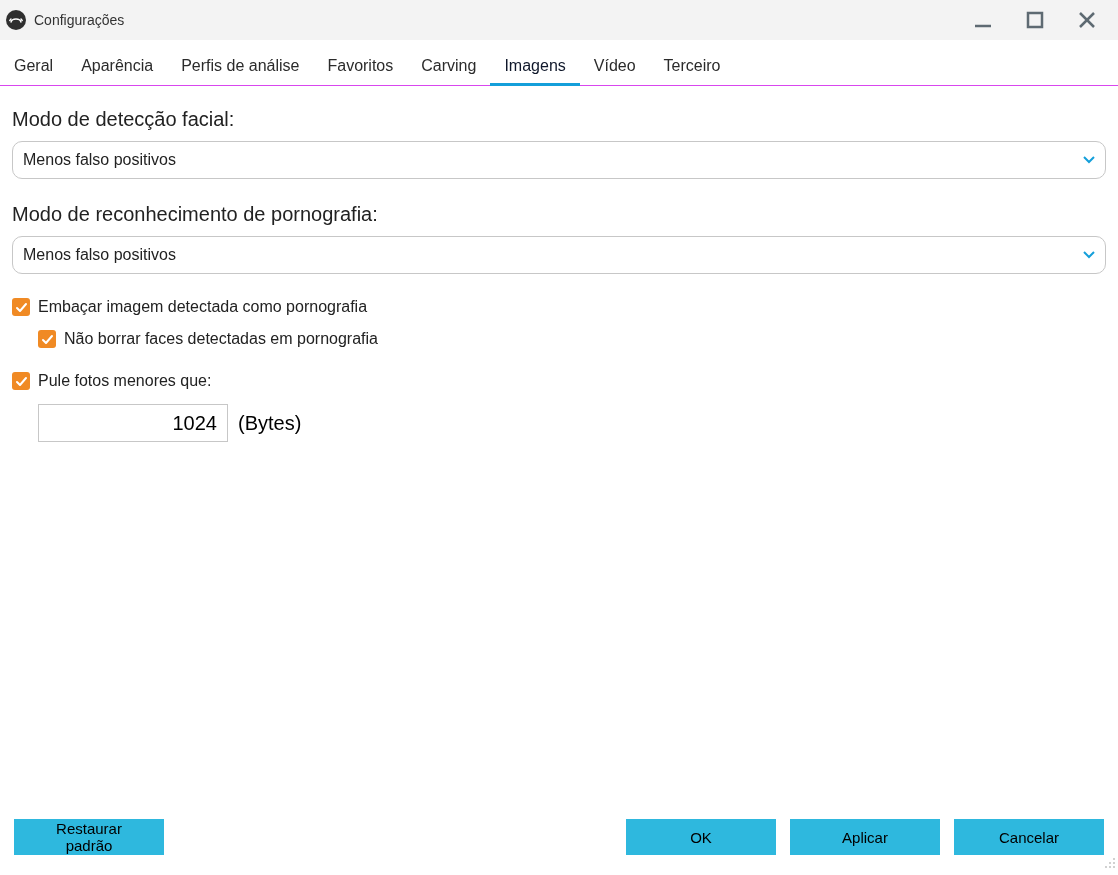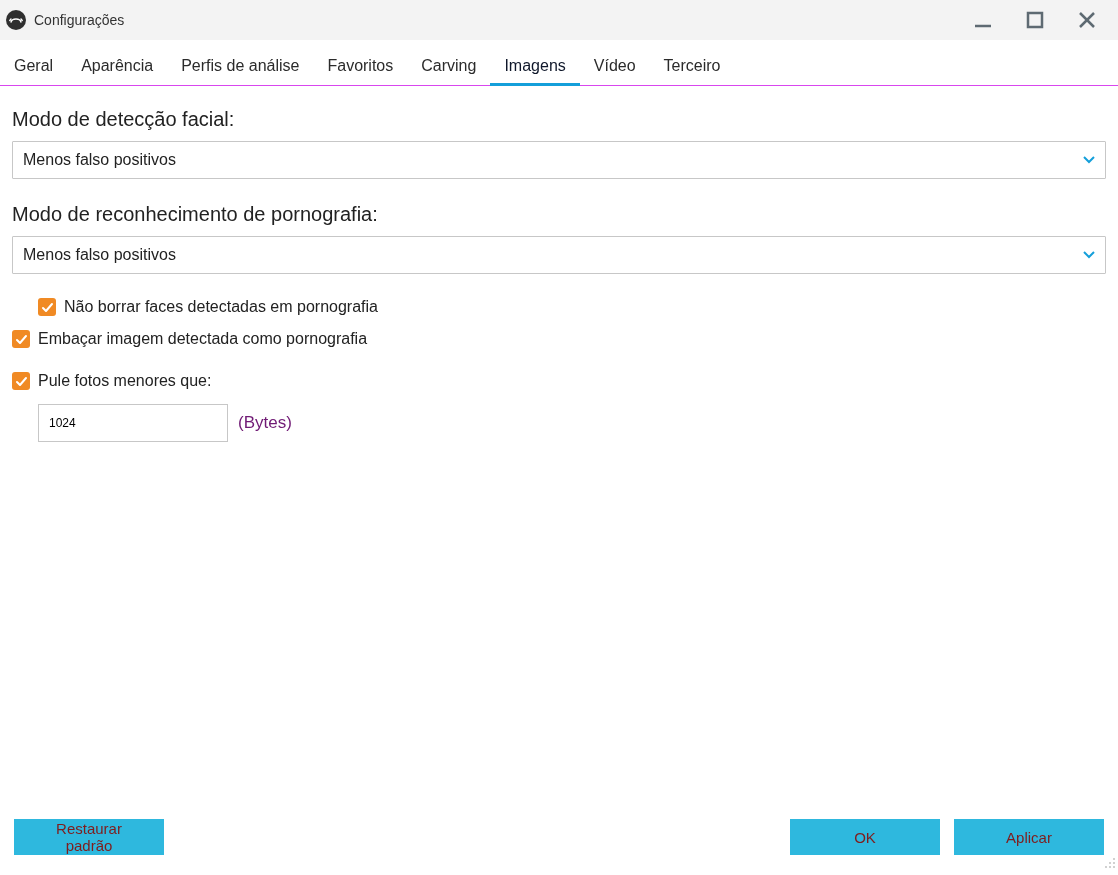--- a/index.html
+++ b/index.html
@@ -17,37 +17,37 @@
 
   
   .tabs { display: flex; border-bottom: 1px solid #d946ef; padding: 0 0 0 0; height: 46px; align-items: flex-end; }
   .tab { padding: 10px 14px 10px 14px; font-size: 16px; color: #2b2b2b; cursor: pointer; position: relative; }
   .tab.active { color: #0f172a; }
   .tab.active::after { content: ""; position: absolute; left: 0; right: 0; bottom: -1px; height: 3px; background: #149fda; }
 
   
   .content { flex: 1; padding: 22px 12px 10px 12px; overflow: auto; }
   .field-label { font-size: 20px; color: #222; margin-bottom: 10px; }
-  .select { width: 100%; height: 38px; border: 1px solid #c7c7c7; border-radius: 1px; display: flex; align-items: center; padding: 0 10px; font-size: 16px; color: #222; position: relative; cursor: pointer; margin-bottom: 24px; background: #fff; }
+  .select { width: 100%; height: 38px; border: 1px solid #c7c7c7; border-radius: 10px; display: flex; align-items: center; padding: 0 10px; font-size: 16px; color: #222; position: relative; cursor: pointer; margin-bottom: 24px; background: #fff; }
   .select .caret { position: absolute; right: 10px; top: 50%; transform: translateY(-50%); color: #149fda; }
   .select .caret svg { display: block; }
 
   .check-row { display: flex; align-items: center; gap: 8px; margin-bottom: 14px; }
   .check-row.indented { margin-left: 26px; }
   .checkbox { width: 18px; height: 18px; border-radius: 3px; background: #f08a24; display: flex; align-items: center; justify-content: center; flex-shrink: 0; }
   .checkbox svg { width: 13px; height: 13px; }
   .check-label { font-size: 16px; color: #222; }
 
   .skip-row { display: flex; align-items: center; gap: 10px; margin-top: 4px; margin-left: 26px; }
-  .num-input { width: 190px; height: 38px; border: 1px solid #c7c7c7; padding: 0 10px; font-size: 12px; font-family: inherit; }
-  .unit { font-size: 17px; color: #701a75; }
+  .num-input { width: 190px; height: 38px; border: 1px solid #c7c7c7; text-align: right; padding: 0 10px; font-size: 20px; font-family: inherit; }
+  .unit { font-size: 20px; color: #000000; }
 
   
   .footer { display: flex; padding: 12px 14px 20px 14px; gap: 14px; align-items: center; }
-  .btn { height: 36px; background: #2eb8de; color: #7f1d1d; border: none; font-size: 15px; cursor: pointer; display: flex; align-items: center; justify-content: center; padding: 15px 18px; font-family: inherit; }
+  .btn { height: 36px; background: #2eb8de; color: #000000; border: none; font-size: 15px; cursor: pointer; display: flex; align-items: center; justify-content: center; padding: 15px 18px; font-family: inherit; }
   .btn.restore { width: 150px; }
   .btn.action { width: 150px; text-align: center; }
   .spacer { flex: 1; }
 
   .resize-grip { position: absolute; right: 2px; bottom: 2px; color: #bbb; }
 </style>
 </head>
 <body>
 
 <div class="window">
@@ -106,36 +106,36 @@
     <div class="field-label">Modo de reconhecimento de pornografia:</div>
     <div class="select">
       <span>Menos falso positivos</span>
       <span class="caret">
         <svg width="12" height="8" viewBox="0 0 12 8">
             <path d="M1 1 L6 6 L11 1" fill="none" stroke="currentColor" stroke-width="2"></path>
           </svg>
       </span>
     </div>
 
+    <div class="check-row">
+      <div class="checkbox">
+        <svg viewBox="0 0 13 13">
+            <path d="M2 7 L5 10 L11 3" fill="none" stroke="#fff" stroke-width="2" stroke-linecap="round" stroke-linejoin="round"></path>
+          </svg>
+      </div>
+      <div class="check-label">Embaçar imagem detectada como pornografia</div>
+    </div>
+
     <div class="check-row indented">
       <div class="checkbox">
         <svg viewBox="0 0 13 13">
             <path d="M2 7 L5 10 L11 3" fill="none" stroke="#fff" stroke-width="2" stroke-linecap="round" stroke-linejoin="round"></path>
           </svg>
       </div>
       <div class="check-label">Não borrar faces detectadas em pornografia</div>
-    </div>
-
-    <div class="check-row">
-      <div class="checkbox">
-        <svg viewBox="0 0 13 13">
-            <path d="M2 7 L5 10 L11 3" fill="none" stroke="#fff" stroke-width="2" stroke-linecap="round" stroke-linejoin="round"></path>
-          </svg>
-      </div>
-      <div class="check-label">Embaçar imagem detectada como pornografia</div>
     </div>
 
     <div style="height:10px"></div>
 
     <div class="check-row">
       <div class="checkbox">
         <svg viewBox="0 0 13 13">
             <path d="M2 7 L5 10 L11 3" fill="none" stroke="#fff" stroke-width="2" stroke-linecap="round" stroke-linejoin="round"></path>
           </svg>
       </div>
@@ -147,20 +147,21 @@
       <span class="unit">(Bytes)</span>
     </div>
 
   </div>
 
   <div class="footer">
     <button class="btn restore">Restaurar padrão</button>
     <div class="spacer"></div>
     <button class="btn action">OK</button>
     <button class="btn action">Aplicar</button>
+    <button class="btn action">Cancelar</button>
   </div>
 
   <div class="resize-grip">
     <svg width="12" height="12" viewBox="0 0 12 12">
       <circle cx="10" cy="2" r="0.9" fill="currentColor"></circle>
       <circle cx="6" cy="6" r="0.9" fill="currentColor"></circle>
       <circle cx="10" cy="6" r="0.9" fill="currentColor"></circle>
       <circle cx="2" cy="10" r="0.9" fill="currentColor"></circle>
       <circle cx="6" cy="10" r="0.9" fill="currentColor"></circle>
       <circle cx="10" cy="10" r="0.9" fill="currentColor"></circle>

